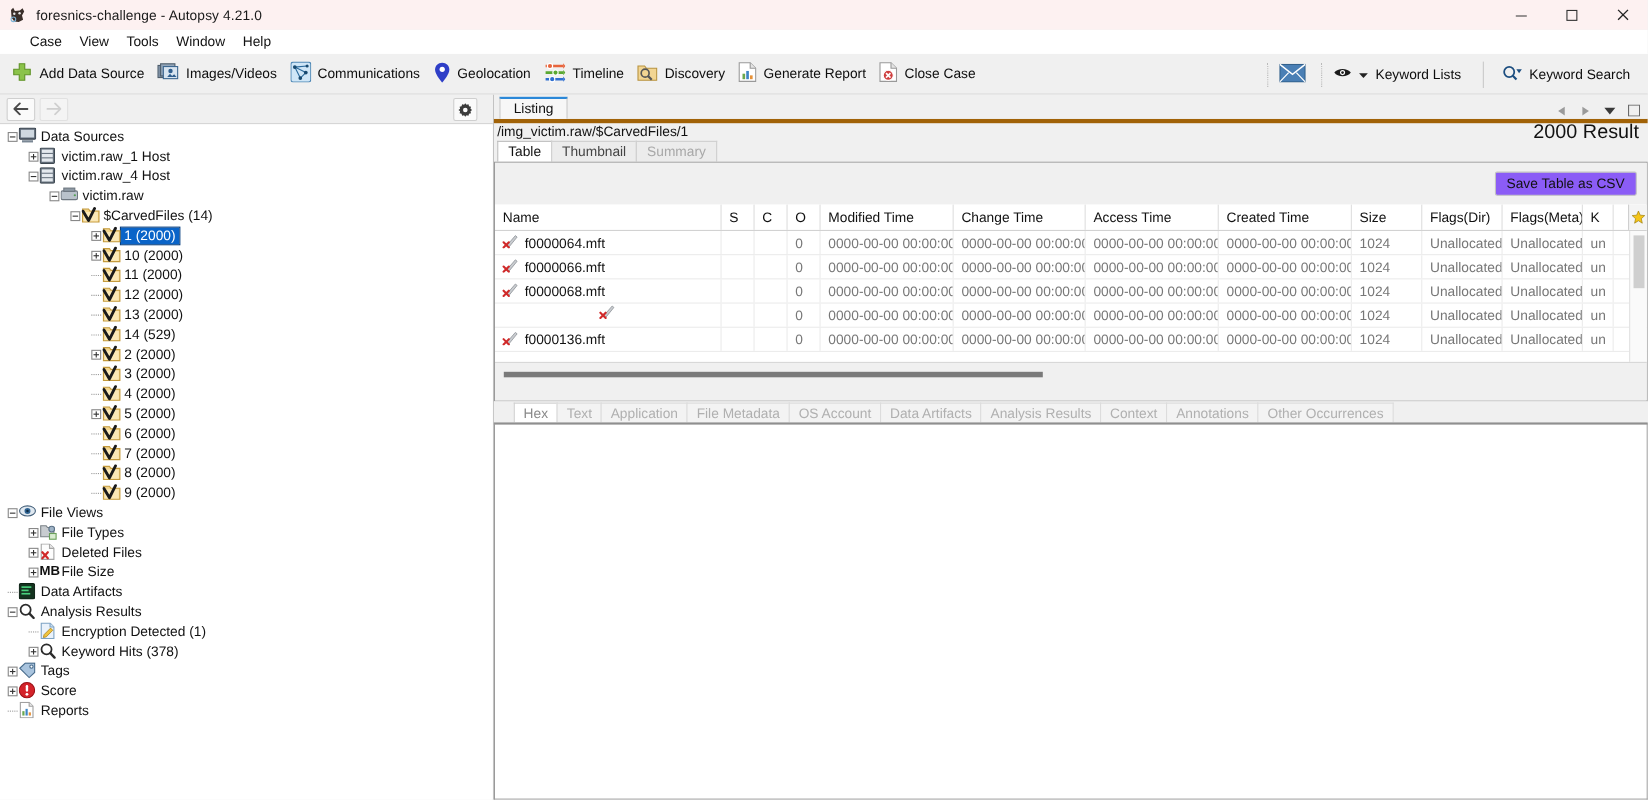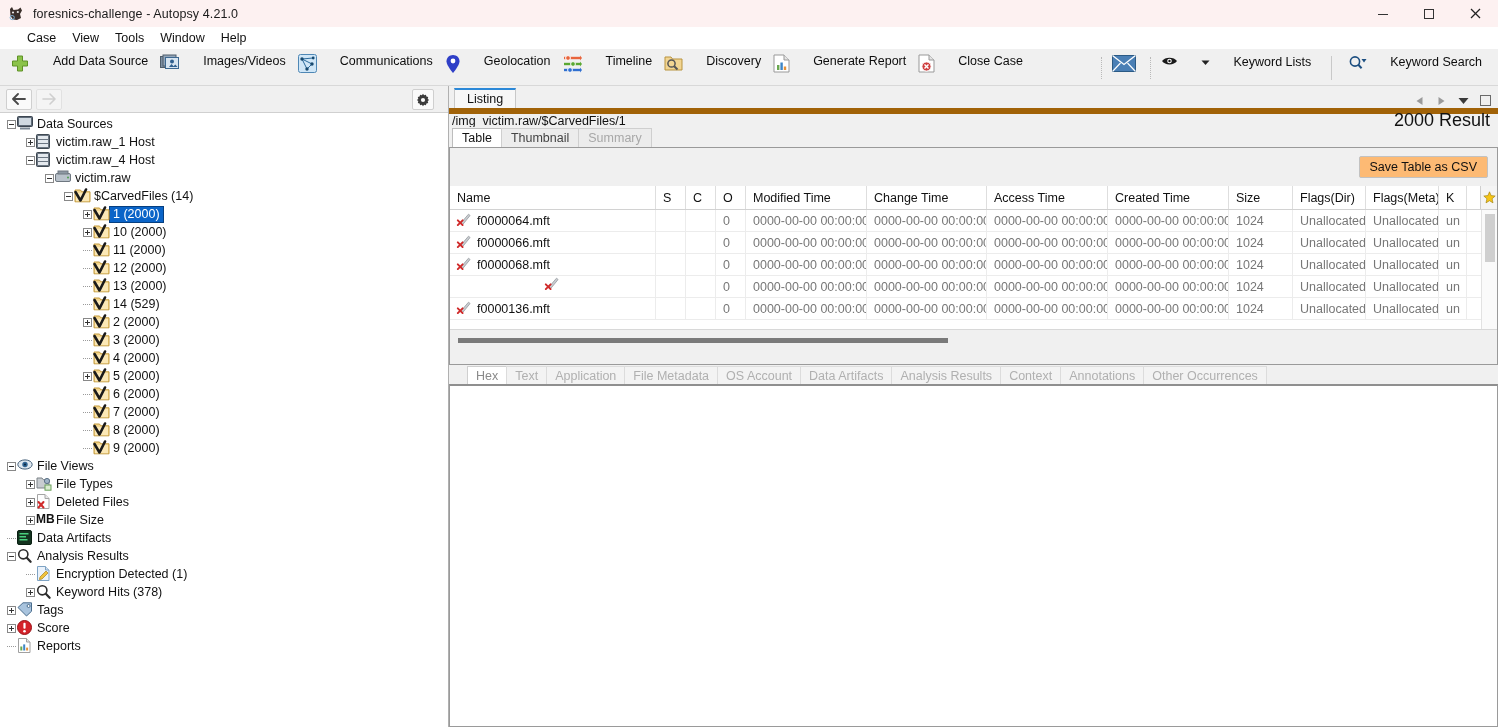--- a/index.html
+++ b/index.html
@@ -39,21 +39,21 @@
 
   
   .toolbar {
     height: 37px; min-height: 37px;
     background: #f0f0f0;
     display: flex; align-items: center;
     border-bottom: 1px solid #d8d8d8;
     padding-left: 6px;
     position: relative;
   }
-  .tb-item { display: flex; align-items: flex-start; gap: 23px; padding: 2px 8px 2px 4px; height: 30px; cursor: default; white-space: nowrap; }
+  .tb-item { display: flex; align-items: center; gap: 6px; padding: 2px 8px 2px 4px; height: 30px; cursor: default; white-space: nowrap; }
   .tb-label { font-size: 12.5px; color: #0d0d0d; }
   .tb-sep { width: 1px; height: 22px; margin: 0 6px; border-left: 1px dotted #b9b9b9; }
   .tb-right { position: absolute; right: 0; top: 0; height: 37px; display: flex; align-items: center; padding-right: 8px; }
   .tb-vline { width: 1px; height: 24px; background: #c9c9c9; margin: 0 12px; }
   .icon { display: inline-block; position: relative; flex: 0 0 auto; }
 
   
   .body { flex: 1; display: flex; min-height: 0; background: #f0f0f0; }
 
   
@@ -94,34 +94,34 @@
   .listing-tabrow { height: 22px; min-height: 22px; display: flex; align-items: flex-end; background: #f0f0f0; position: relative; padding-left: 5px; }
   .ltab {
     height: 20px; padding: 0 12px; display: flex; align-items: center;
     font-size: 12.5px; background: #f7f7f7; border: 1px solid #c8c8c8; border-bottom: none;
     border-top: 2px solid #2b88d8; color: #111;
   }
   .listing-right { position: absolute; right: 6px; bottom: 1px; display: flex; align-items: center; gap: 9px; }
   .tiny-btn { width: 13px; height: 13px; display: flex; align-items: center; justify-content: center; }
 
   .pathrow { height: 19px; min-height: 19px; display: flex; align-items: center; justify-content: space-between;
-             background: #f0f0f0; padding: 0 8px 0 3px; border-top: 6px solid #a16207; }
+             background: #f0f0f0; padding: 0 8px 0 3px; border-top: 4px solid #a16207; }
   .pathtext { font-size: 12.5px; color: #111; }
   .resulttext { font-size: 18px; color: #111; }
 
   .viewtabs { height: 20px; min-height: 20px; display: flex; align-items: flex-end; background: #f0f0f0; padding-left: 3px; }
   .vtab { height: 19px; padding: 0 9px; display: flex; align-items: center; font-size: 12.5px;
           border: 1px solid #cfcfcf; border-bottom: none; background: #ececec; color: #444; margin-right: -1px; }
   .vtab.active { background: #ffffff; color: #111; border-color: #bdbdbd; }
   .vtab.dim { color: #a8a8a8; }
 
   .table-wrap { flex: 1; min-height: 0; display: flex; flex-direction: column;
                 background: #fff; border: 1px solid #9a9a9a; margin: 0 0 0 0; }
   .csvbar { height: 38px; min-height: 38px; background: #f0f0f0; display: flex; align-items: center; justify-content: flex-end; padding-right: 9px; }
-  .csvbtn { height: 22px; padding: 0 10px; font-size: 12.5px; border: 1px solid #c2c2c2; background: #fdba74; border-radius: 2px;
+  .csvbtn { height: 22px; padding: 0 10px; font-size: 12.5px; border: 1px solid #c2c2c2; background: #8b5cf6; border-radius: 2px;
             display: flex; align-items: center; color: #111; }
 
   .thead { display: flex; height: 24px; min-height: 24px; background: #fff; border-bottom: 1px solid #d2d2d2; position: relative; }
   .th { display: flex; align-items: center; padding: 0 7px; font-size: 12.5px; color: #111;
         border-right: 1px solid #dedede; overflow: hidden; white-space: nowrap; flex: 0 0 auto; }
   .tbody { flex: 1; min-height: 0; overflow: hidden; background: #fff; position: relative; }
   .tr { display: flex; height: 22px; border-bottom: 1px solid #ececec; }
   .td { display: flex; align-items: center; padding: 0 7px; font-size: 12.5px; color: #777;
         border-right: 1px solid #ececec; overflow: hidden; white-space: nowrap; flex: 0 0 auto; }
   .td.name { color: #111; gap: 5px; padding-left: 6px; }

